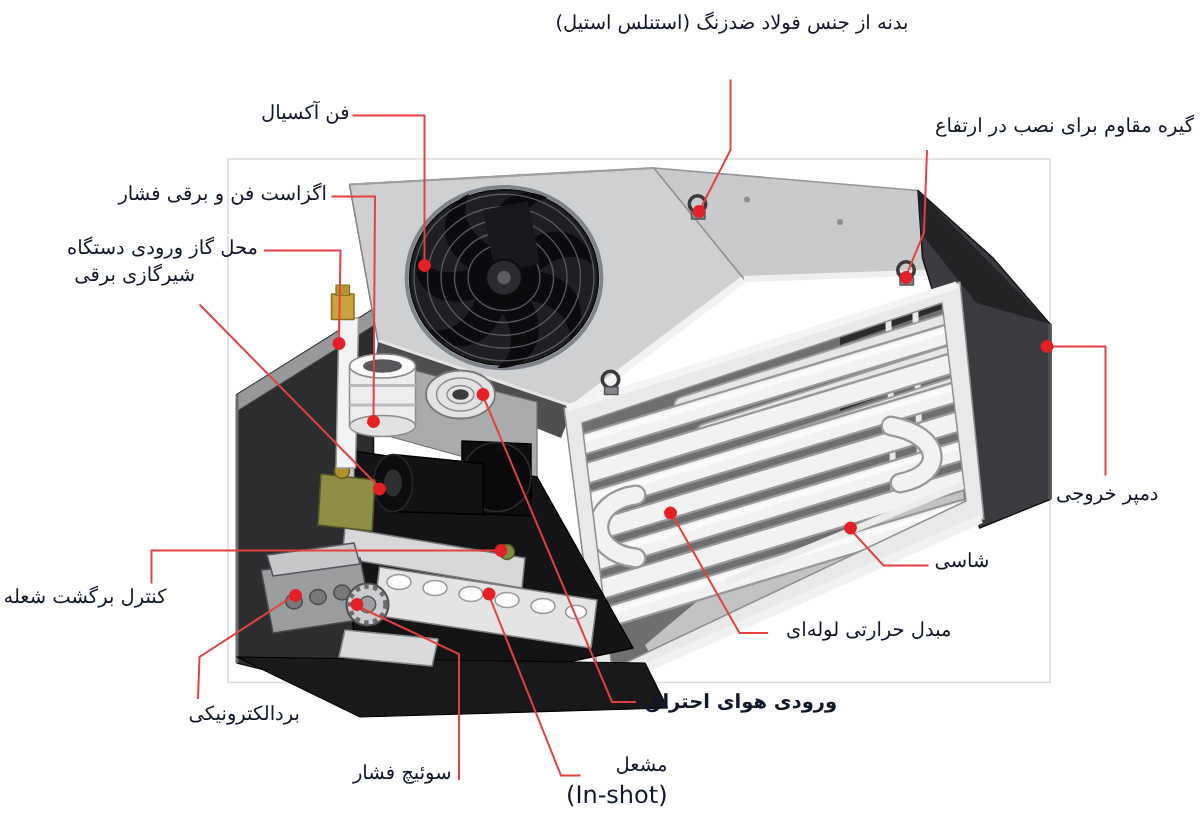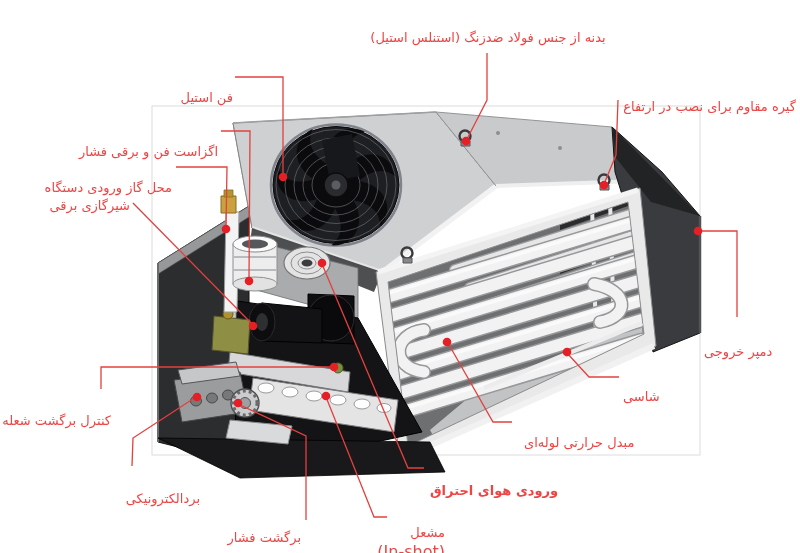--- a/index.html
+++ b/index.html
@@ -1,20 +1,20 @@
 <!DOCTYPE html>
 <html lang="fa"><head>
 <meta charset="utf-8">
 <style>
   html,body{margin:0;padding:0;background:#fff;}
   body{width:800px;height:553px;position:relative;overflow:hidden;
        font-family:"DejaVu Sans",sans-serif;}
   #stage{position:absolute;inset:0;width:800px;height:553px;}
-  .lbl{position:absolute;color:#ef4444;font-size:13px;line-height:1.3;
-       white-space:nowrap;direction:rtl;margin-top:22px;}
+  .lbl{position:absolute;color:#0f172a;font-size:13px;line-height:1.3;
+       white-space:nowrap;direction:rtl;}
   .lbl .ltn{direction:ltr;font-size:16px;display:block;}
   .lbl.center{text-align:center;white-space:normal;}
   .lbl.two{line-height:1.45;}
 </style>
 </head>
 <body>
 
 <svg id="stage" viewBox="0 0 800 553">
   <defs>
     <clipPath id="ductClip">
@@ -261,39 +261,39 @@
   </g>
 </svg>
 
 <div class="lbl center two" style="left:330px;top:7px;width:316px;">
   <span>بدنه از جنس فولاد ضدزنگ (استنلس استیل)</span><br>
 </div>
 <div class="lbl" style="right:4px;top:77px;">
   <span>گیره مقاوم برای نصب در ارتفاع</span>
 </div>
 <div class="lbl" style="right:567px;top:68px;">
-  <span>فن استیل</span>
+  <span>فن آکسیال</span>
 </div>
 <div class="lbl" style="right:582px;top:122px;">
   <span>اگزاست فن و برقی فشار</span>
 </div>
 <div class="lbl" style="right:628px;top:158px;">
   <span>محل گاز ورودی دستگاه</span>
 </div>
 <div class="lbl" style="right:670px;top:176px;">
   <span>شیرگازی برقی</span>
 </div>
 <div class="lbl" style="right:689px;top:391px;">
   <span>کنترل برگشت شعله</span>
 </div>
 <div class="lbl" style="right:600px;top:469px;">
   <span>بردالکترونیکی</span>
 </div>
 <div class="lbl" style="right:499px;top:508px;">
-  <span>برگشت فشار</span>
+  <span>سوئیچ فشار</span>
 </div>
 <div class="lbl center" style="left:355px;top:503px;width:90px;text-align:right;">
   <span>مشعل</span>
   <span class="ltn">(In-shot)</span>
 </div>
 <div class="lbl" style="left:430px;top:461px;font-weight:bold;">
   <span>ورودی هوای احتراق</span>
 </div>
 <div class="lbl" style="left:524px;top:413px;">
   <span>مبدل حرارتی لوله‌ای</span>

